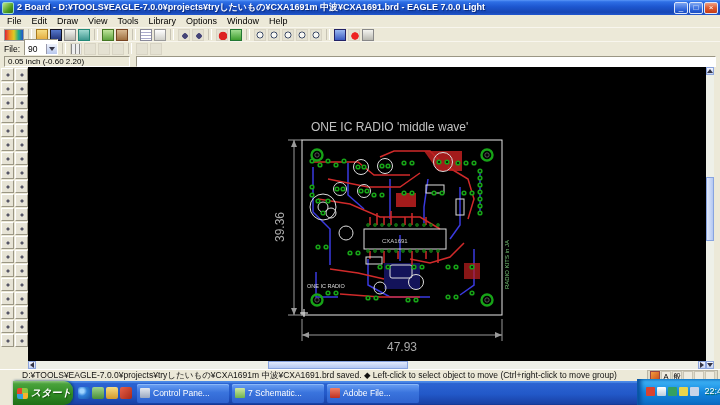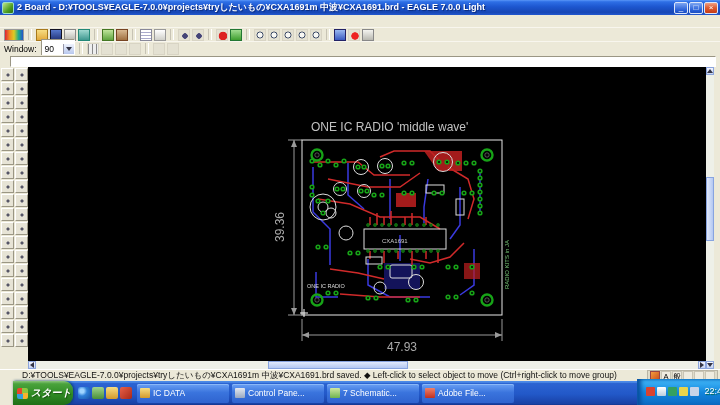--- a/index.html
+++ b/index.html
@@ -137,20 +137,31 @@
 <div class="screen">
 
   <div class="titlebar">
     <span class="app-icon"></span>
     <span class="title-text">2 Board - D:¥TOOLS¥EAGLE-7.0.0¥projects¥tryしたいもの¥CXA1691m 中波¥CXA1691.brd - EAGLE 7.0.0 Light</span>
     <span class="winbtn b-min">_</span>
     <span class="winbtn b-max">□</span>
     <span class="winbtn b-close">×</span>
   </div>
 
+  <div class="menubar">
+    <span class="menu-item">File</span>
+    <span class="menu-item">Edit</span>
+    <span class="menu-item">Draw</span>
+    <span class="menu-item">View</span>
+    <span class="menu-item">Tools</span>
+    <span class="menu-item">Library</span>
+    <span class="menu-item">Options</span>
+    <span class="menu-item">Window</span>
+    <span class="menu-item">Help</span>
+  </div>
 
   <div class="tb tb1">
     <span class="ic ic-logo"></span>
     <span class="sep"></span>
     <span class="ic ic-open"></span>
     <span class="ic ic-save"></span>
     <span class="ic ic-print"></span>
     <span class="ic ic-cam"></span>
     <span class="sep"></span>
     <span class="ic ic-sch"></span>
@@ -170,38 +181,39 @@
     <span class="ic ic-zoom"></span>
     <span class="ic ic-zoom"></span>
     <span class="ic ic-zoom"></span>
     <span class="sep"></span>
     <span class="ic ic-info"></span>
     <span class="ic ic-red"></span>
     <span class="ic ic-print"></span>
   </div>
 
   <div class="tb tb2">
-    <span class="param-label">Window:</span>
+    <span class="param-label">File:</span>
     <span class="combo">
       <span class="val">90</span>
       <span class="drop">
           <span class="tri-down"></span>
         </span>
     </span>
     <span class="sep"></span>
     <span class="ic ic-grid"></span>
     <span class="ic"></span>
     <span class="ic"></span>
     <span class="ic"></span>
     <span class="sep"></span>
     <span class="ic"></span>
     <span class="ic"></span>
   </div>
 
   <div class="cmdbar">
+    <span class="coordbox">0.05 inch (-0.60 2.20)</span>
     <span class="cmdinput"></span>
   </div>
 
   <div class="palette">
     <i class="pt"></i>
       <i class="pt"></i>
     <i class="pt"></i>
       <i class="pt"></i>
     <i class="pt"></i>
       <i class="pt"></i>
@@ -464,24 +476,20 @@
       <span>スタート</span>
     </div>
     <div class="quicklaunch">
       <span class="ql ql1"></span>
       <span class="ql ql2"></span>
       <span class="ql ql3"></span>
       <span class="ql ql4"></span>
     </div>
     <div class="taskbtns">
       <div class="taskbtn">
-        <span class="tbicon tb-folder"></span>
-        <span>IC DATA</span>
-      </div>
-      <div class="taskbtn">
         <span class="tbicon tb-ctrl"></span>
         <span>Control Pane...</span>
       </div>
       <div class="taskbtn">
         <span class="tbicon tb-sch"></span>
         <span>7 Schematic...</span>
       </div>
       <div class="taskbtn">
         <span class="tbicon tb-pdf"></span>
         <span>Adobe File...</span>

